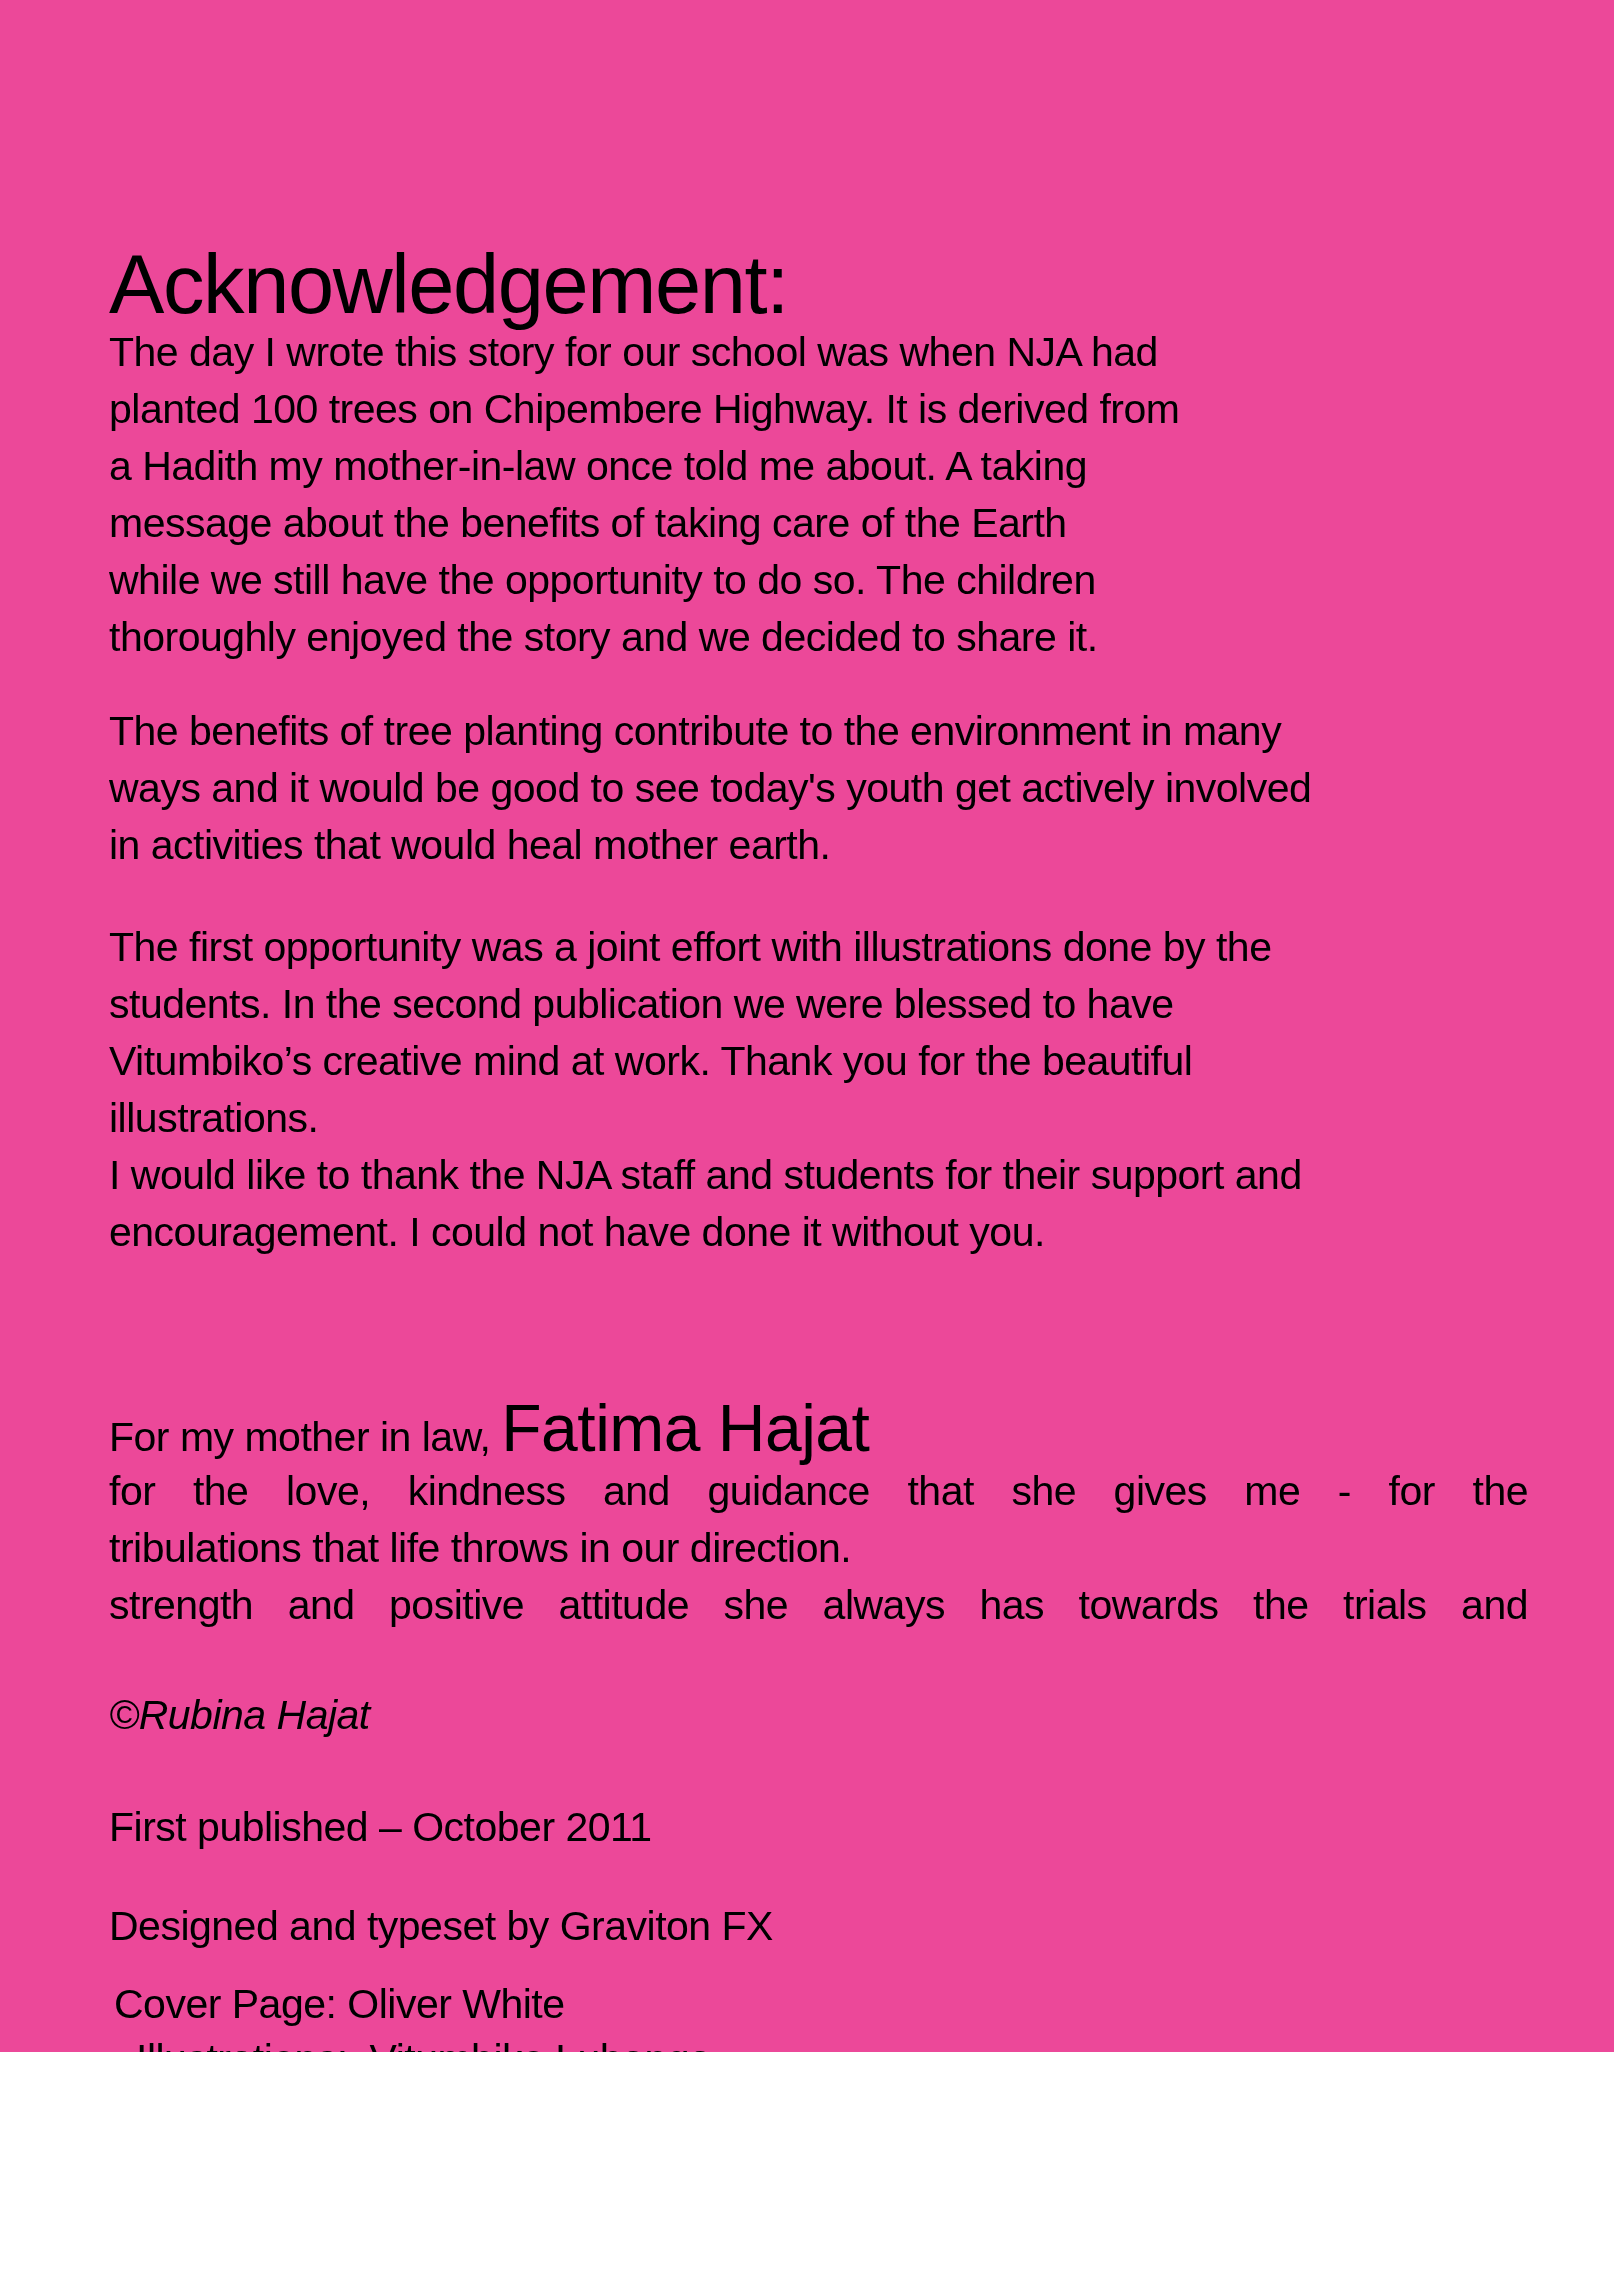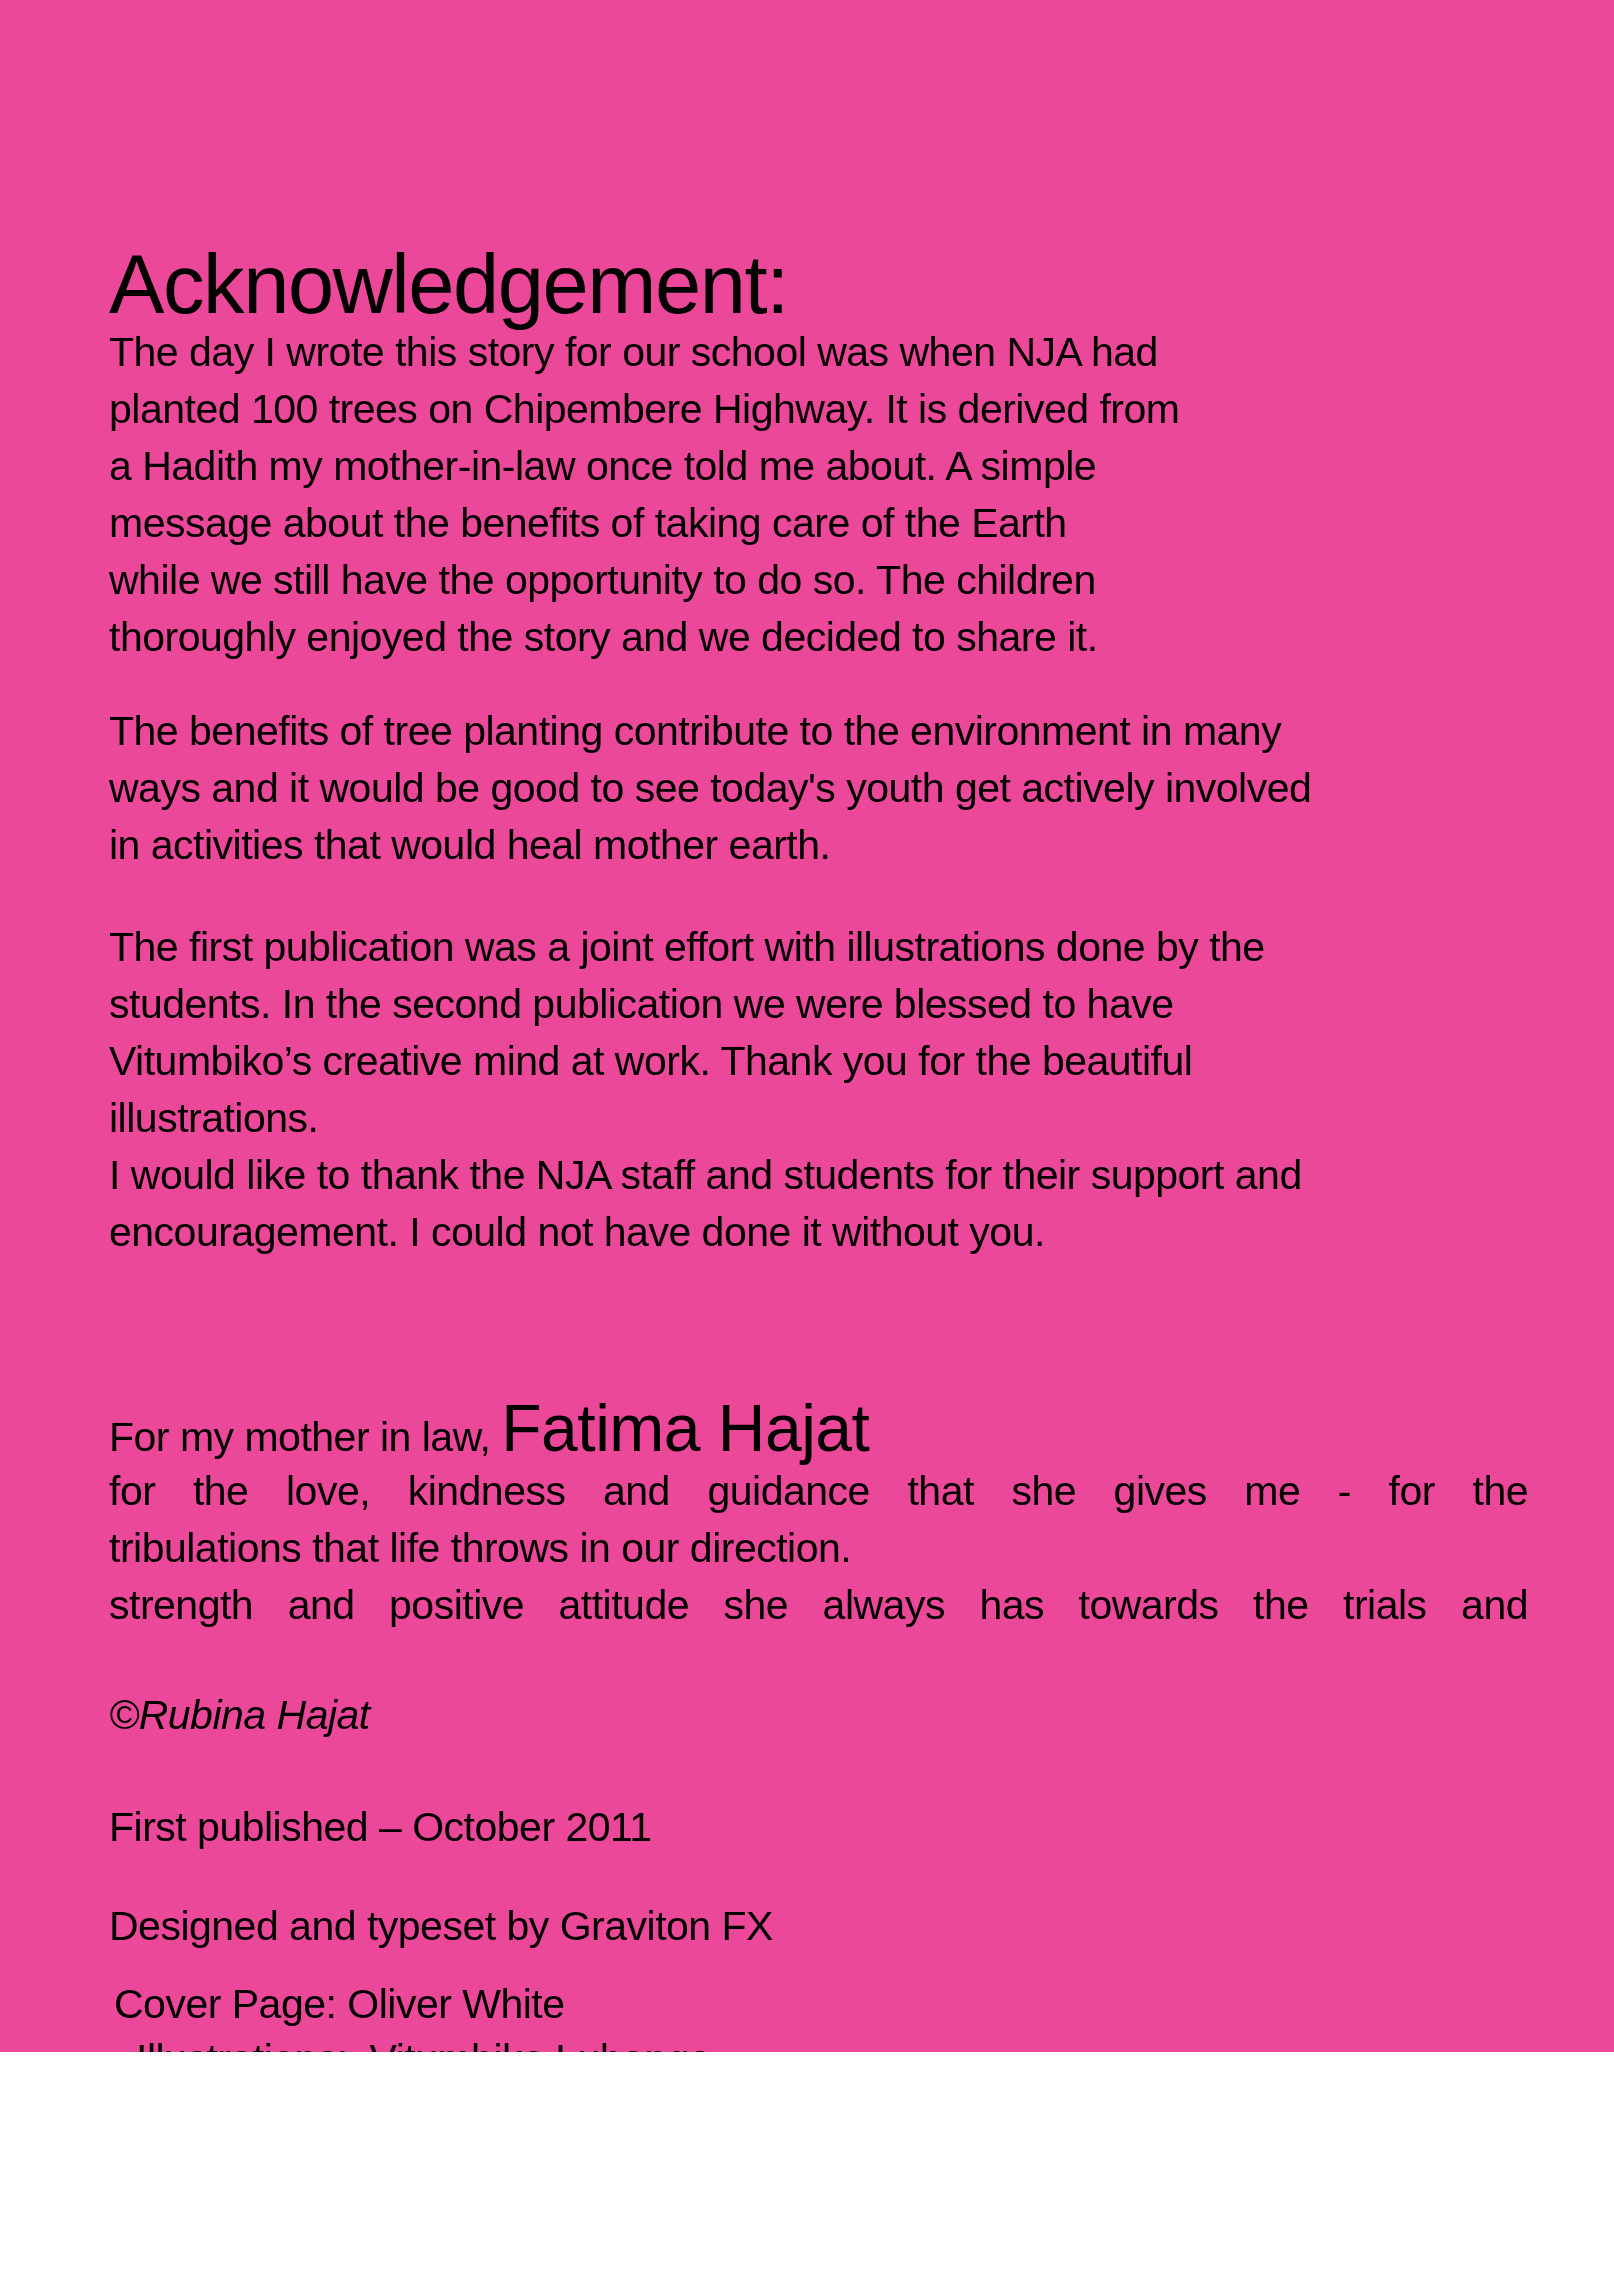--- a/index.html
+++ b/index.html
@@ -90,34 +90,34 @@
 </head>
 <body>
 
 <div class="page">
 
   <h1 class="title">Acknowledgement:</h1>
 
   <div class="para p1">
     <div class="line">The day I wrote this story for our school was when NJA had</div>
     <div class="line">planted 100 trees on Chipembere Highway. It is derived from</div>
-    <div class="line">a Hadith my mother-in-law once told me about. A simple</div>
+    <div class="line">a Hadith my mother-in-law once told me about. A taking</div>
     <div class="line">message about the benefits of taking care of the Earth</div>
     <div class="line">while we still have the opportunity to do so. The children</div>
     <div class="line">thoroughly enjoyed the story and we decided to share it.</div>
   </div>
 
   <div class="para p2">
     <div class="line">The benefits of tree planting contribute to the environment in many</div>
     <div class="line">ways and it would be good to see today's youth get actively involved</div>
     <div class="line">in activities that would heal mother earth.</div>
   </div>
 
   <div class="para p3">
-    <div class="line">The first publication was a joint effort with illustrations done by the</div>
+    <div class="line">The first opportunity was a joint effort with illustrations done by the</div>
     <div class="line">students. In the second publication we were blessed to have</div>
     <div class="line">Vitumbiko’s creative mind at work. Thank you for the beautiful</div>
     <div class="line">illustrations.</div>
     <div class="line">I would like to thank the NJA staff and students for their support and</div>
     <div class="line">encouragement. I could not have done it without you.</div>
   </div>
 
   <div class="dedication-heading"><span>For my mother in law, </span><span class="big-name">Fatima Hajat</span></div>
 
   <div class="para dedication">

